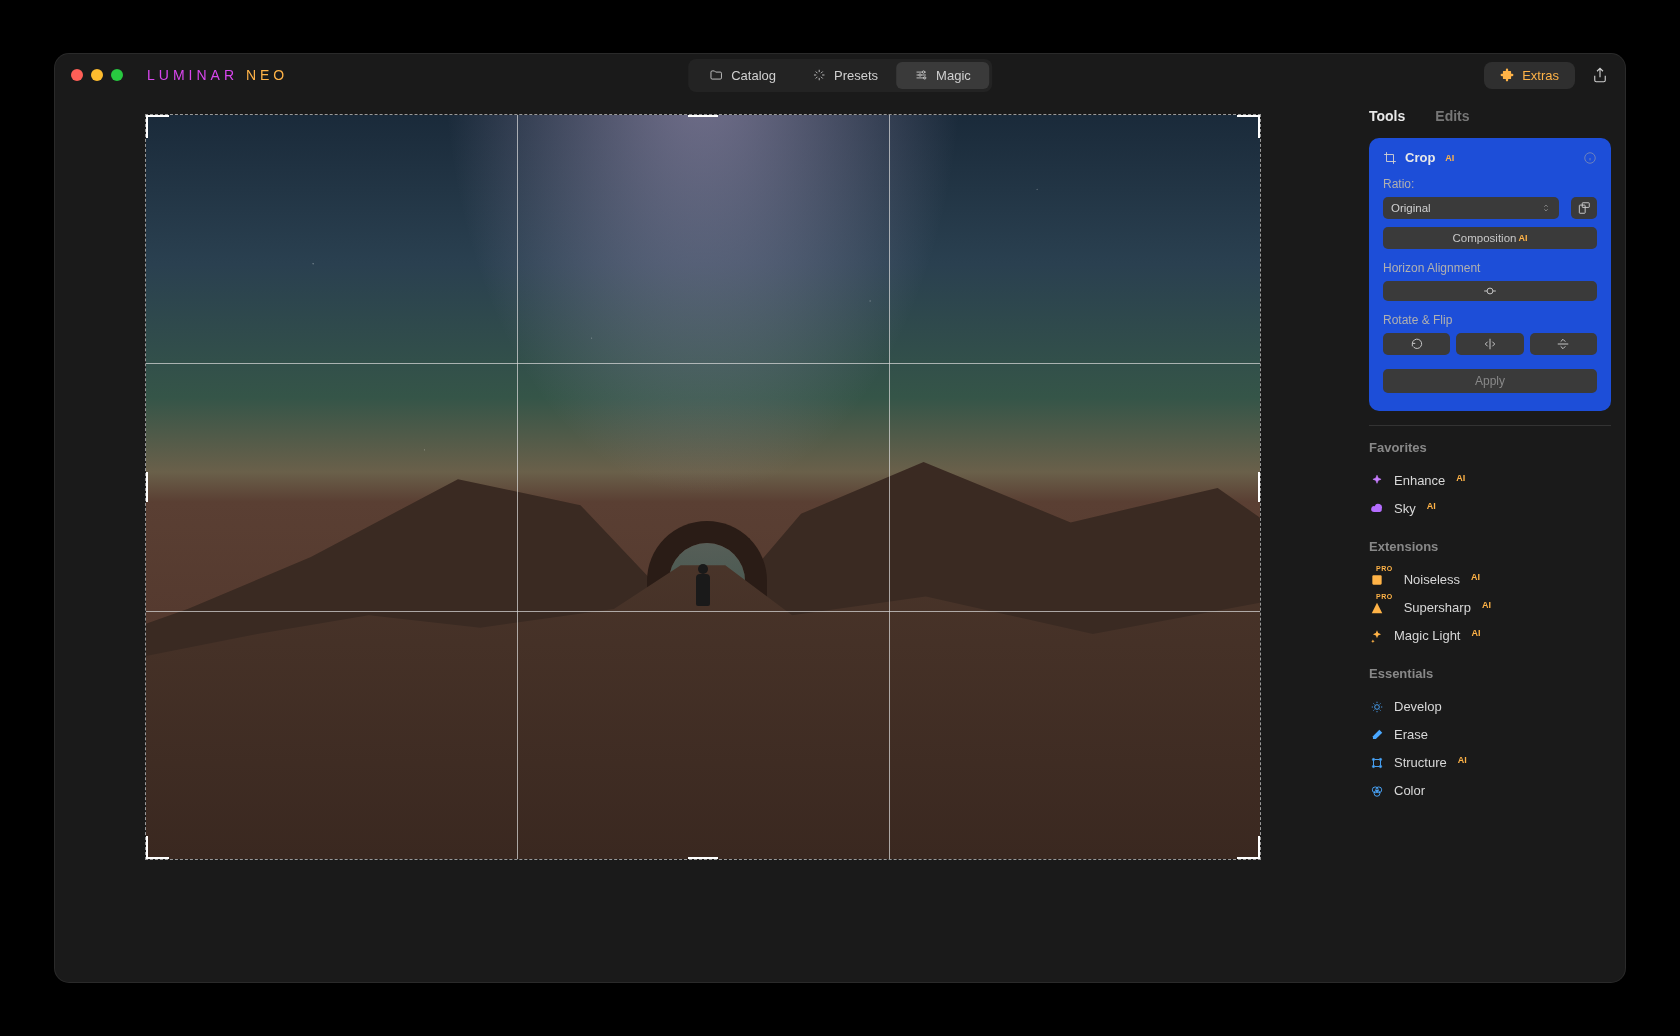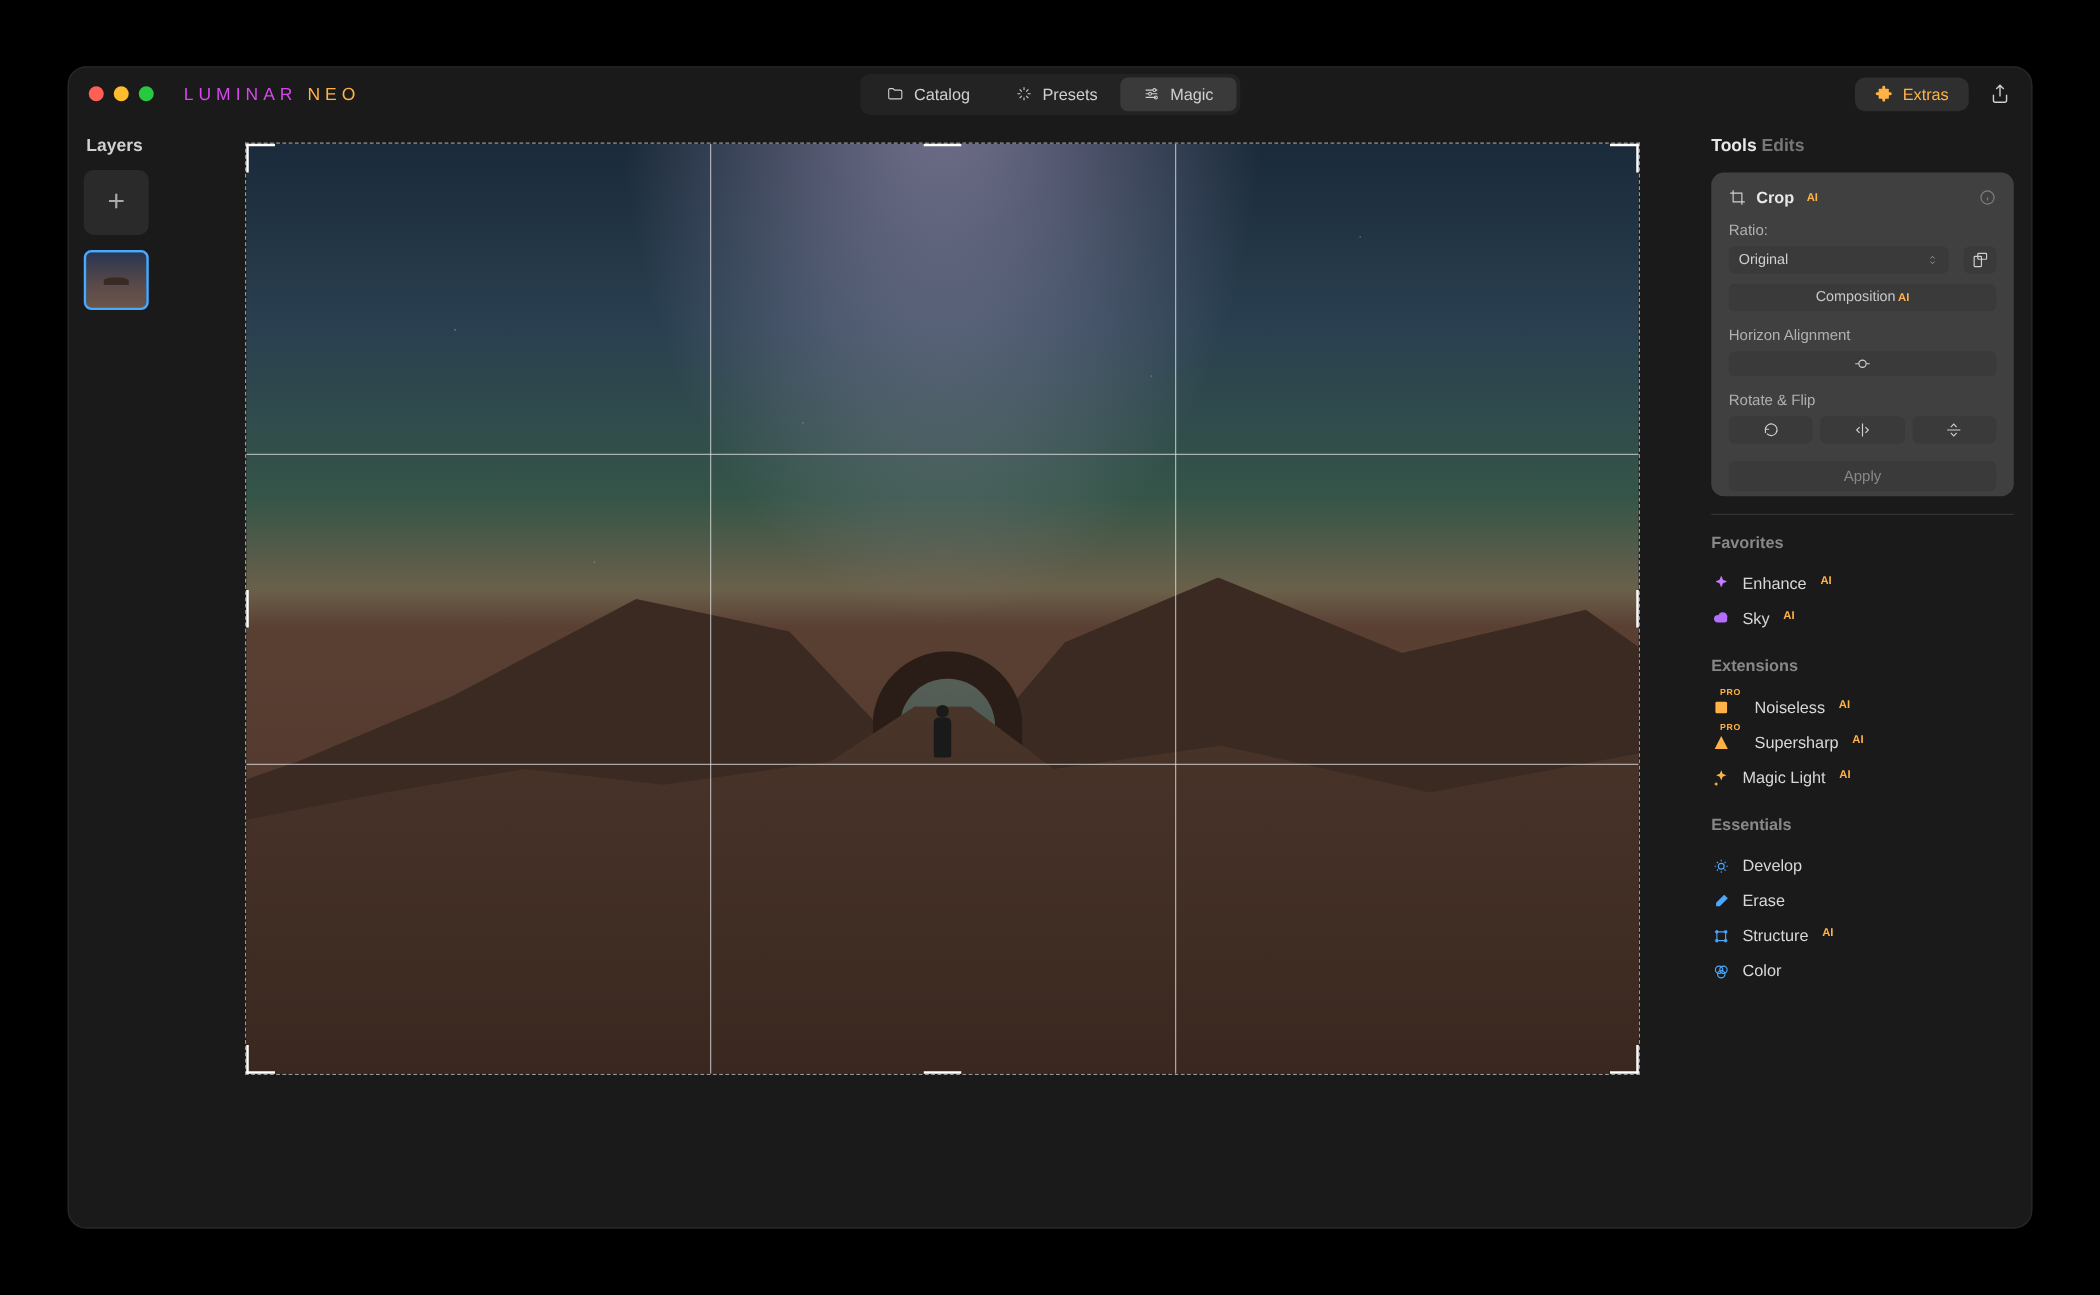--- a/index.html
+++ b/index.html
@@ -219,36 +219,36 @@
   .h-lm { left:-1px; top:50%; transform:translateY(-50%); width:3px; height:30px; }
   .h-rm { right:-1px; top:50%; transform:translateY(-50%); width:3px; height:30px; }
   
   .sidebar-right {
     width: 260px;
     flex-shrink: 0;
     padding: 12px 14px 0 4px;
     overflow-y: auto;
   }
   .tabs {
-    display:flex; gap:4px; margin-bottom:14px;
+    display:flex; gap:30px; margin-bottom:14px;
   }
   .tab { color:#777; font-weight:600; cursor:pointer; font-size:14px; }
   .tab.active { color:#e8e8e8; }
   .layer-props {
     display:flex; align-items:center; gap:8px;
     padding: 4px 0 16px 0;
     cursor:pointer;
   }
   .pro-badge { font-size:8px; color:#ffb347; font-weight:700; letter-spacing:.5px; vertical-align: super;}
   .ai-badge { font-size:9px; color:#ffb347; font-weight:700; vertical-align: super; margin-left:2px;}
   
   .panel {
-    background:#404040;
+    background:#1d4ed8;
     border-radius:10px;
-    padding:12px 14px 4px;
+    padding:12px 14px 18px;
     margin-bottom:14px;
   }
   .panel-head {
     display:flex; align-items:center; gap:8px; margin-bottom:12px;
   }
   .panel-head .title { color:#e8e8e8; font-weight:600; }
   .info-icon { margin-left:auto; opacity:.6; cursor:pointer; }
   .field-label { font-size:12px; color:#b0b0b0; margin-bottom:6px; }
   .ratio-row { display:flex; gap:12px; margin-bottom:8px; }
   .select {
@@ -348,25 +348,20 @@
         <span>Extras</span>
       </div>
       <svg class="share-icon" viewBox="0 0 24 24">
           <path d="M12 3v12M8 7l4-4 4 4M5 13v6a2 2 0 0 0 2 2h10a2 2 0 0 0 2-2v-6"></path>
         </svg>
     </div>
   </div>
 
   <div class="main">
 
-    <div class="sidebar-left">
-      <div class="layers-title">Layers</div>
-      <div class="add-layer">+</div>
-      <div class="layer-thumb"></div>
-    </div>
 
     <div class="canvas-wrap">
       <div class="canvas">
         <div class="photo"></div>
         <div class="rock-bg"></div>
         <div class="arch"></div>
         <div class="rock-fg"></div>
         <div class="person"></div>
         <div class="grid-line gv1"></div>
         <div class="grid-line gv2"></div>

